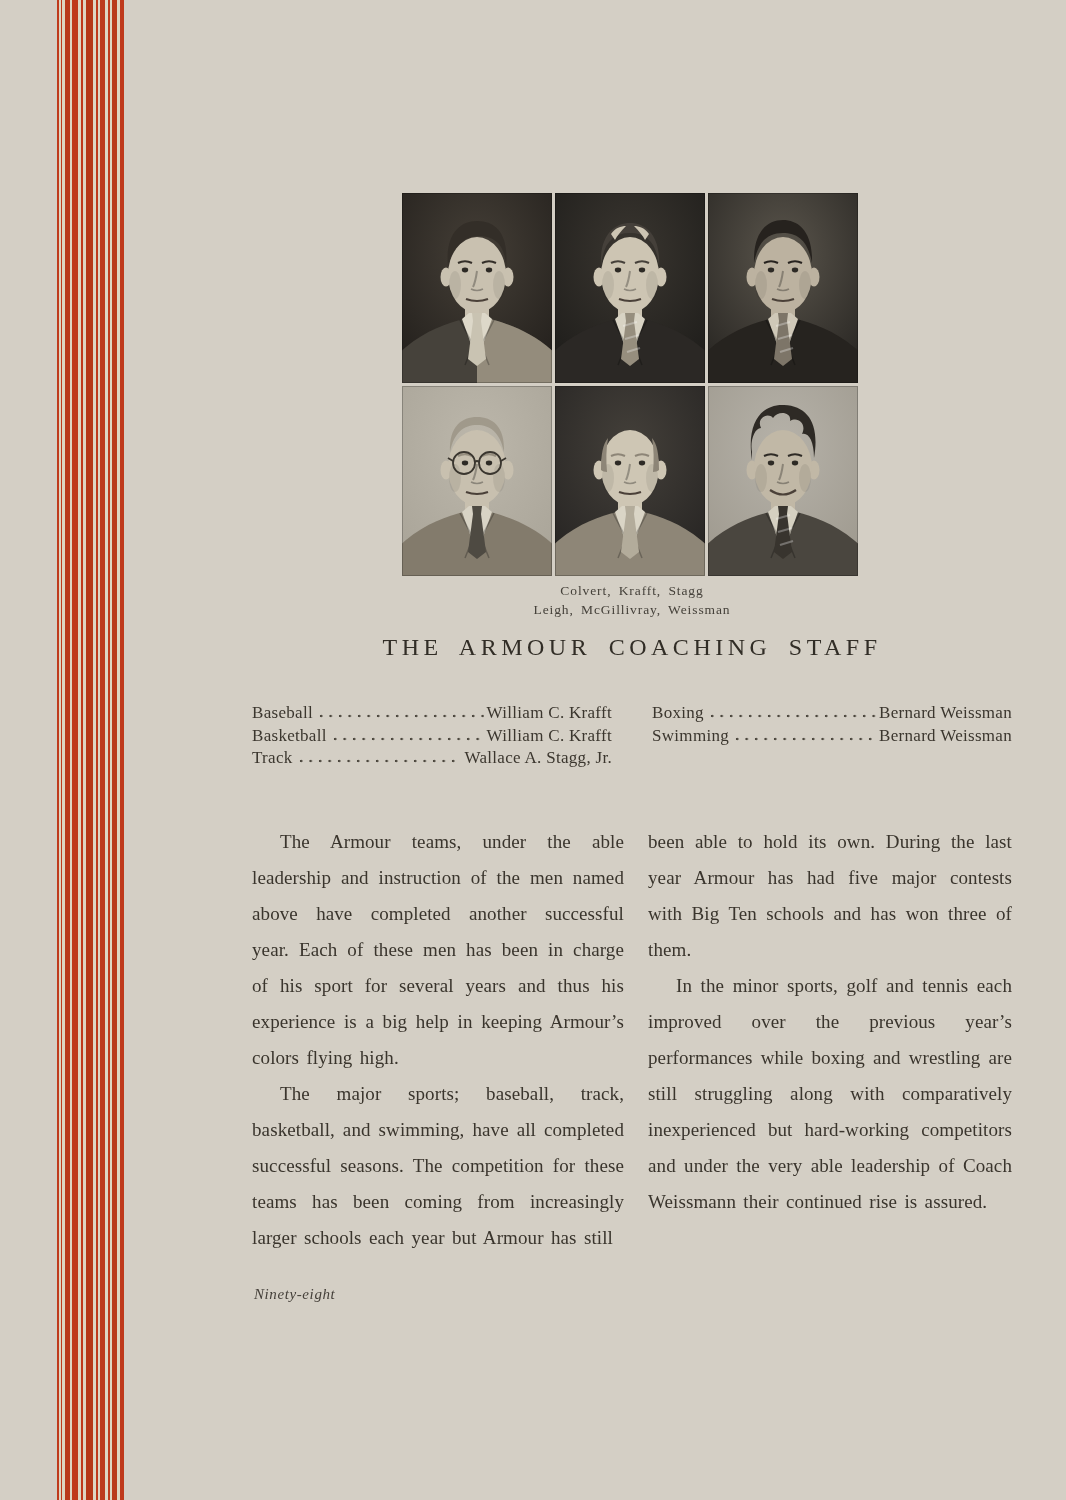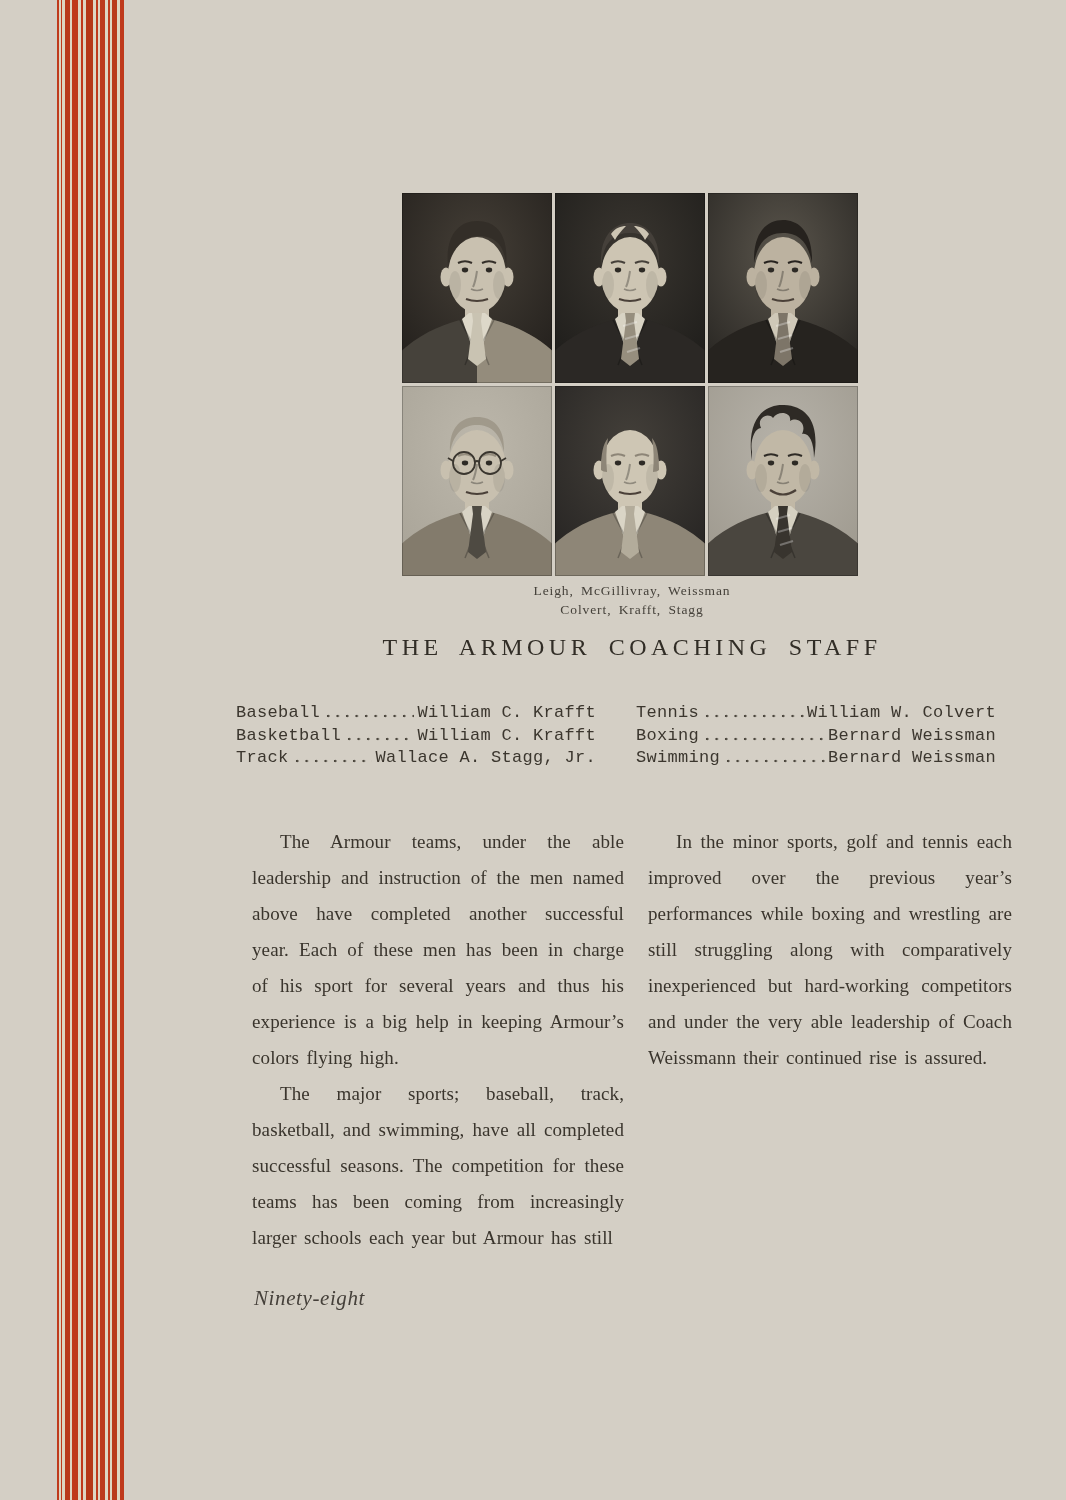--- a/index.html
+++ b/index.html
@@ -47,22 +47,22 @@
     text-align:center;font-size:13.5px;line-height:19px;
     letter-spacing:.9px;color:#45413a;word-spacing:3px;
   }
   .title{
     position:absolute;left:252px;top:632px;width:760px;
     text-align:center;font-size:24px;font-weight:400;
     letter-spacing:4.5px;word-spacing:7px;line-height:30px;
     color:#312d26;
   }
   .coach-list{
-    position:absolute;left:236px;top:702px;width:760px;
-    display:flex;gap:40px;font-family:Liberation Mono, monospace;
+    position:absolute;left:252px;top:702px;width:760px;
+    display:flex;gap:40px;
   }
   .coach-col{flex:1;}
   .coach-row{
     display:flex;align-items:baseline;
     font-size:17px;line-height:22.5px;letter-spacing:.3px;
   }
   .coach-sport{white-space:nowrap;}
   .coach-name{white-space:nowrap;}
   .leader{
     flex:1;height:6px;margin:0 3px 0 6px;align-self:center;
@@ -74,21 +74,21 @@
     position:absolute;top:824px;
     font-size:19px;line-height:36px;
     text-align:justify;word-spacing:2.5px;letter-spacing:.1px;
     color:#3a352d;
   }
   .body-left{left:252px;width:372px;}
   .body-right{left:648px;width:364px;}
   .body-col p.indent{text-indent:28px;}
   .folio{
     position:absolute;left:254px;top:1286px;
-    font-style:italic;font-size:21px;letter-spacing:.6px;color:#45403a;
+    font-style:italic;font-size:15px;letter-spacing:.6px;color:#45403a;
   }
 </style>
 </head>
 <body>
 
 <div class="stripe-band"></div>
 
 <div class="photo-grid" id="photoGrid">
     <div class="photo-cell">
   <svg viewBox="0 0 150 190" preserveAspectRatio="none" role="img">
@@ -318,22 +318,22 @@
     <ellipse cx="87" cy="77" rx="3.2" ry="2.4" fill="#2d2a25"></ellipse>
     <path d="M75,78 C74,85 73,90 71,94" fill="none" stroke="rgba(0,0,0,0.28)" stroke-width="2"></path>
     <path d="M69,96 Q75,99 81,96" fill="none" stroke="rgba(0,0,0,0.30)" stroke-width="1.6"></path>
     <path d="M62,104 Q75,113 88,104" fill="none" stroke="#4a4038" stroke-width="2.2"></path>
     <rect x="0.5" y="0.5" width="149" height="189" fill="none" stroke="rgba(0,0,0,0.22)" stroke-width="1"></rect>
   </svg>
     </div>
   </div>
 
 <div class="caption">
+  <div>Colvert, Krafft, Stagg</div>
   <div>Leigh, McGillivray, Weissman</div>
-  <div>Colvert, Krafft, Stagg</div>
 </div>
 
 <h1 class="title">THE ARMOUR COACHING STAFF</h1>
 
 <div class="coach-list">
   <div class="coach-col" id="coachColLeft">
       <div class="coach-row">
         <span class="coach-sport">Baseball</span>
         <span class="leader"></span>
         <span class="coach-name">William C. Krafft</span>
@@ -343,39 +343,35 @@
         <span class="leader"></span>
         <span class="coach-name">William C. Krafft</span>
       </div>
       <div class="coach-row">
         <span class="coach-sport">Track</span>
         <span class="leader"></span>
         <span class="coach-name">Wallace A. Stagg, Jr.</span>
       </div>
     </div>
   <div class="coach-col" id="coachColRight">
-      <div class="coach-row">
-        <span class="coach-sport">Tennis</span>
-        <span class="leader"></span>
-        <span class="coach-name">William W. Colvert</span>
-      </div>
       <div class="coach-row">
         <span class="coach-sport">Boxing</span>
         <span class="leader"></span>
         <span class="coach-name">Bernard Weissman</span>
       </div>
       <div class="coach-row">
         <span class="coach-sport">Swimming</span>
         <span class="leader"></span>
         <span class="coach-name">Bernard Weissman</span>
       </div>
     </div>
 </div>
 
 <div class="body-col body-left" id="bodyLeft">
     <p class="indent">The Armour teams, under the able leadership and instruction of the men named above have completed another successful year. Each of these men has been in charge of his sport for several years and thus his experience is a big help in keeping Armour’s colors flying high.</p>
     <p class="indent">The major sports; baseball, track, basketball, and swimming, have all completed successful seasons. The competition for these teams has been coming from increasingly larger schools each year but Armour has still</p>
   </div>
 <div class="body-col body-right" id="bodyRight">
+    <p>been able to hold its own. During the last year Armour has had five major contests with Big Ten schools and has won three of them.</p>
     <p class="indent">In the minor sports, golf and tennis each improved over the previous year’s performances while boxing and wrestling are still struggling along with comparatively inexperienced but hard-working competitors and under the very able leadership of Coach Weissmann their continued rise is assured.</p>
   </div>
 
 <div class="folio">Ninety-eight</div>
 
 </body></html>

